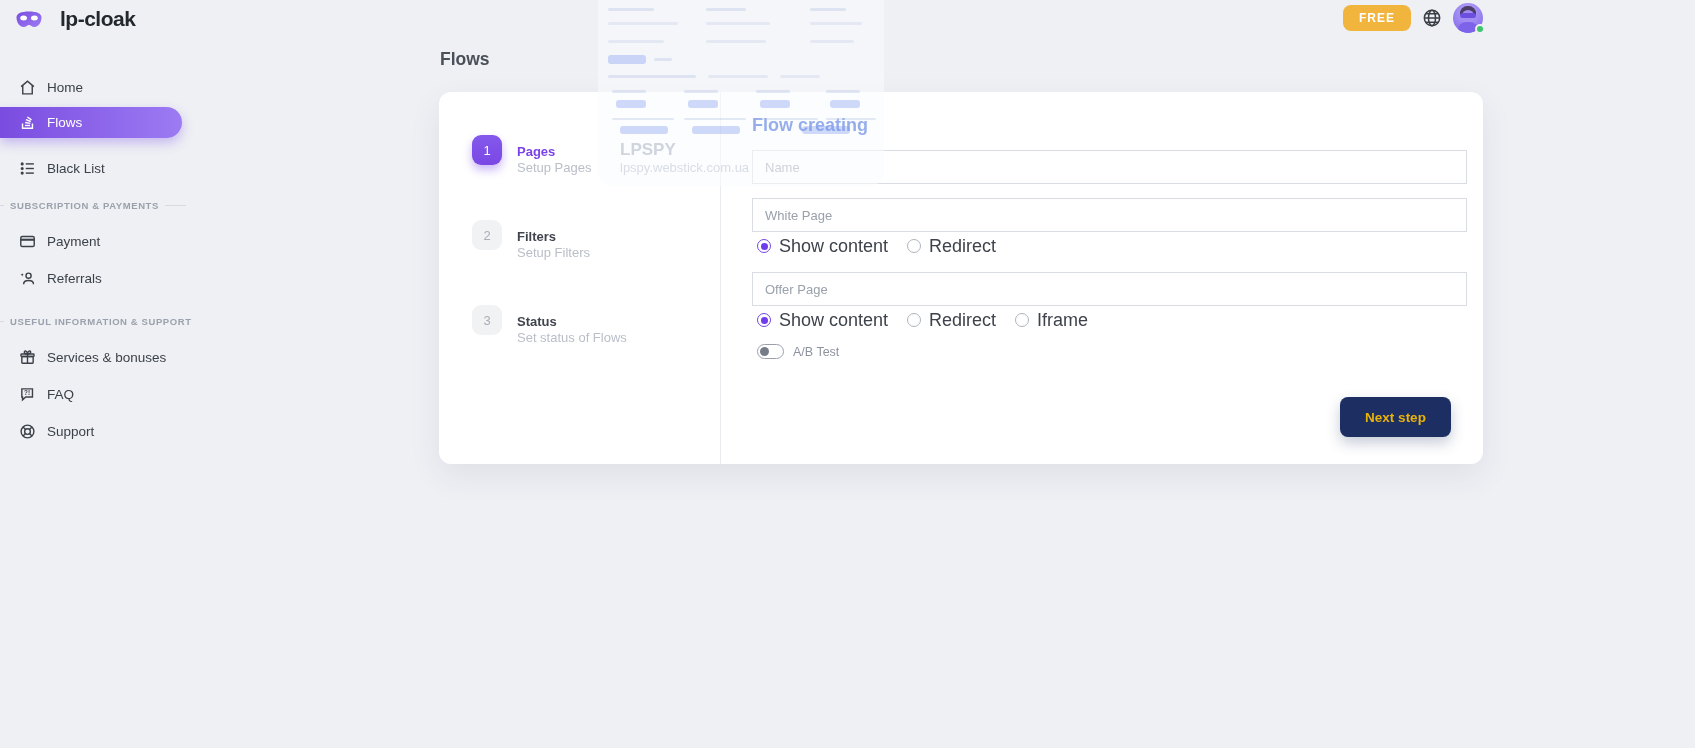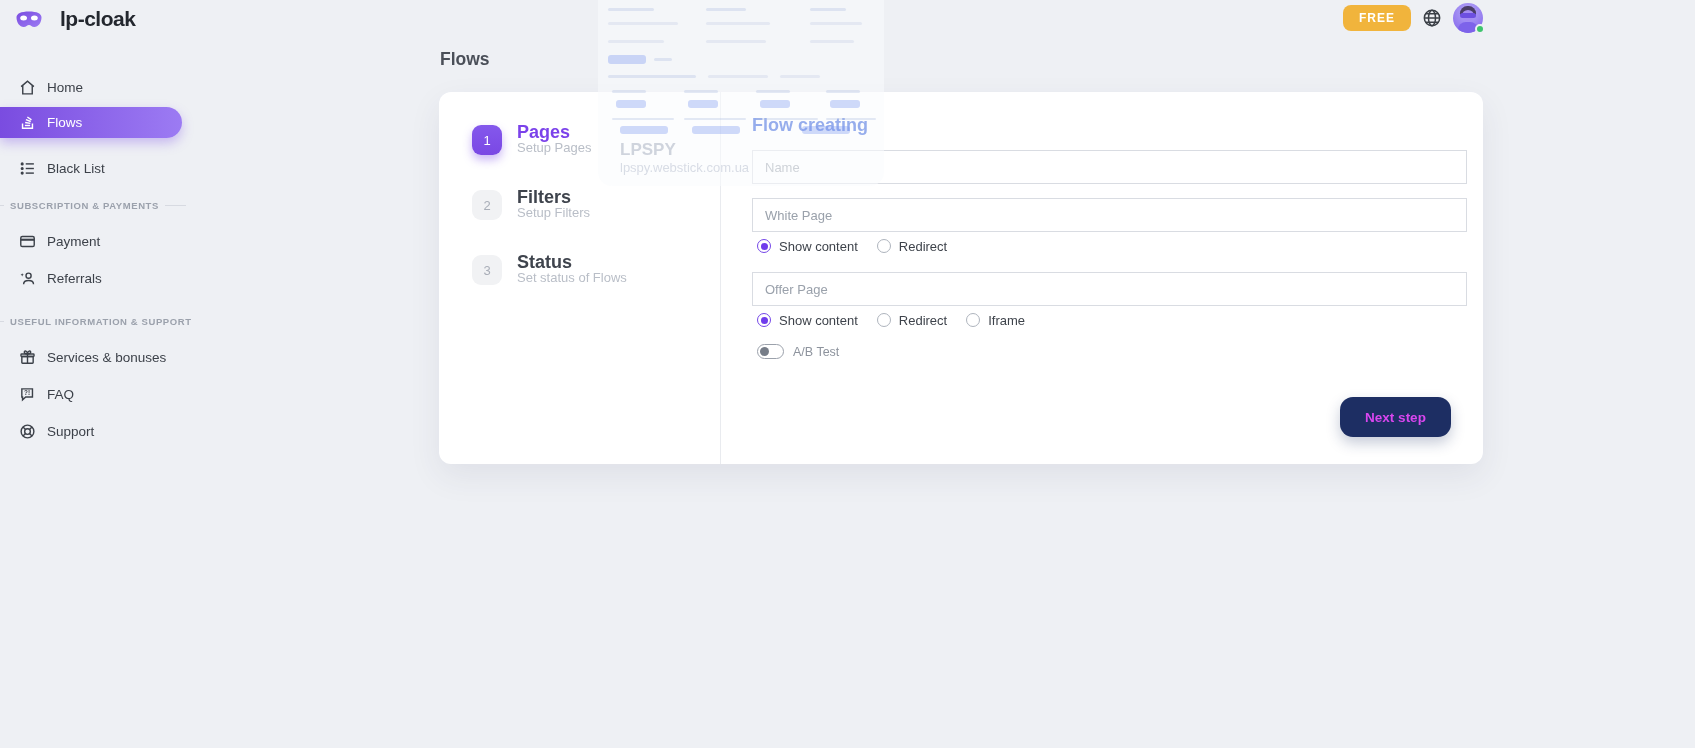--- a/index.html
+++ b/index.html
@@ -72,21 +72,21 @@
   .step { display:flex; align-items:center; gap:15px; margin-bottom:33px; cursor:pointer; }
   .step-badge {
     width:30px; height:30px; border-radius:9px; flex:none;
     display:flex; align-items:center; justify-content:center;
     font-size:13px; background:#f1f2f4; color:#a9aeb8;
   }
   .step.active .step-badge {
     background:linear-gradient(180deg,#8458ec 0%, #7a48e4 100%);
     color:#fff; box-shadow:0 5px 10px rgba(124,77,232,0.4);
   }
-  .step-title { font-size:18px; font-weight:bold; color:#3f444d; line-height:16px; }
+  .step-title { font-size:13px; font-weight:bold; color:#3f444d; line-height:16px;margin-top:20px; }
   .step.active .step-title { color:#7b42ea; }
   .step-sub { font-size:13px; color:#b9bec7; line-height:16px; }
 
   .form-col { position:absolute; left:313px; top:0; width:715px; height:372px; }
   .form-title { position:absolute; left:0; top:23px; font-size:18px; font-weight:bold; color:#1d4ed8; }
   .txt-input {
     position:absolute; left:0; width:715px; height:34px;
     border:1px solid #d9dce2; border-radius:0; background:#fff;
     padding:0 12px; font-family:"Liberation Sans",sans-serif;
     font-size:13px; color:#3c4149; outline:none;
@@ -95,29 +95,29 @@
   .in-name { top:58px; }
   .in-white { top:106px; }
   .in-offer { top:180px; }
   .radio-row { position:absolute; left:5px; display:flex; align-items:center; gap:19px; height:16px; }
   .rr1 { top:146px; }
   .rr2 { top:220px; }
   .radio-option { display:flex; align-items:center; gap:8px; cursor:pointer; }
   .radio-circle { width:14px; height:14px; border-radius:50%; border:1.5px solid #aeb4bd; background:#fff; display:flex; align-items:center; justify-content:center; flex:none; }
   .radio-option.selected .radio-circle { border-color:#7547e8; }
   .radio-option.selected .radio-circle::after { content:""; width:7px; height:7px; border-radius:50%; background:#6f3bec; }
-  .radio-label { font-size:13px; color:#3e434b; }
+  .radio-label { font-size:18px; color:#3e434b; }
   .toggle-row { position:absolute; left:5px; top:252px; display:flex; align-items:center; gap:9px; cursor:pointer; }
   .toggle-pill { width:27px; height:15px; border-radius:8px; border:1.5px solid #9ba1ab; background:#fff; position:relative; }
   .toggle-pill .knob { position:absolute; left:2px; top:1.5px; width:9px; height:9px; border-radius:50%; background:#767d88; }
   .toggle-label { font-size:12.5px; color:#8d939d; }
   .next-btn {
     position:absolute; right:16px; top:305px; width:111px; height:40px;
-    border:none; border-radius:13px; cursor:pointer;
-    font-family:"Liberation Sans",sans-serif; font-size:13.5px; font-weight:bold; color:#d946ef;
+    border:none; border-radius:8px; cursor:pointer;
+    font-family:"Liberation Sans",sans-serif; font-size:13.5px; font-weight:bold; color:#eab308;
     box-shadow:0 6px 14px rgba(28,46,99,0.25);
   }
 
   
   .ghost { position:absolute; left:598px; top:0; width:286px; height:186px; pointer-events:none; z-index:5;
            background:rgba(250,251,254,0.55); border-radius:0 0 14px 14px; }
   .ghost .bar { position:absolute; height:3px; border-radius:2px; background:rgba(178,192,225,0.35); }
   .ghost .blue { background:rgba(120,150,240,0.35); }
   .ghost-title { position:absolute; left:22px; top:140px; font-size:17px; font-weight:bold; color:rgba(140,150,172,0.40); }
   .ghost-url { position:absolute; left:22px; top:160px; font-size:13px; color:rgba(150,160,182,0.35); }

